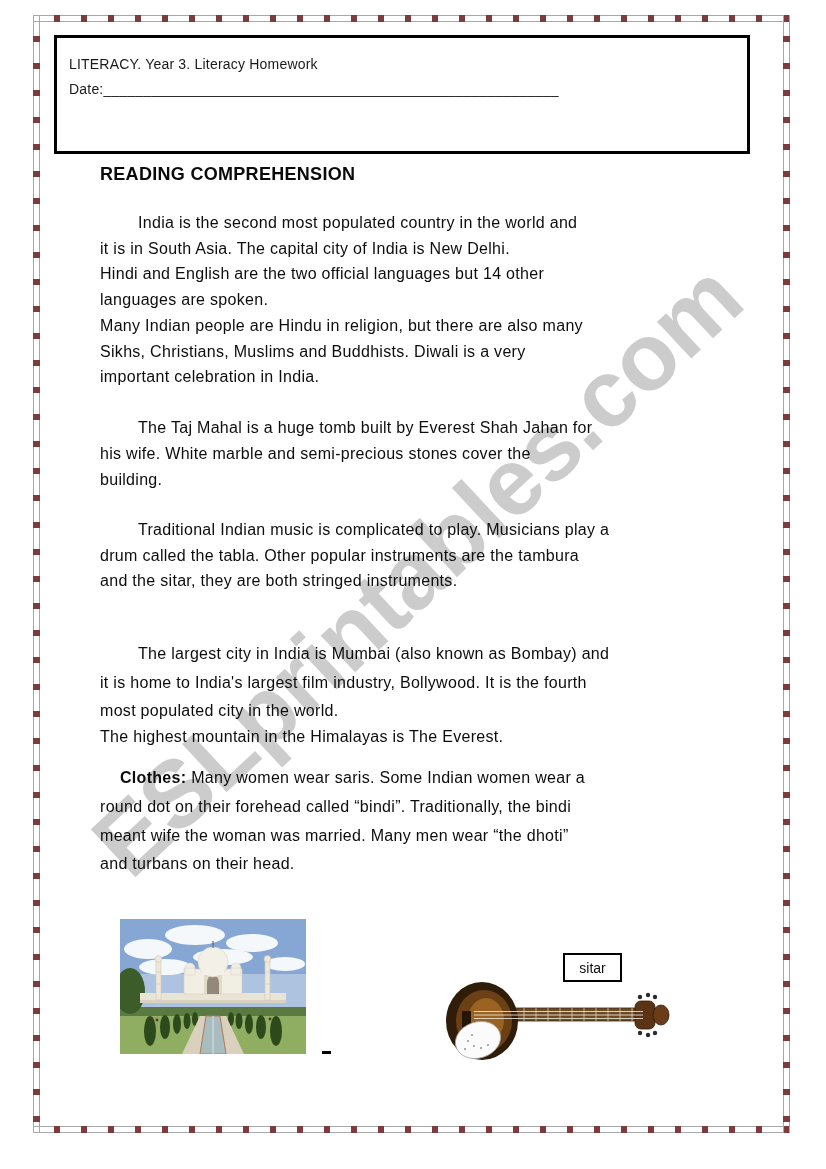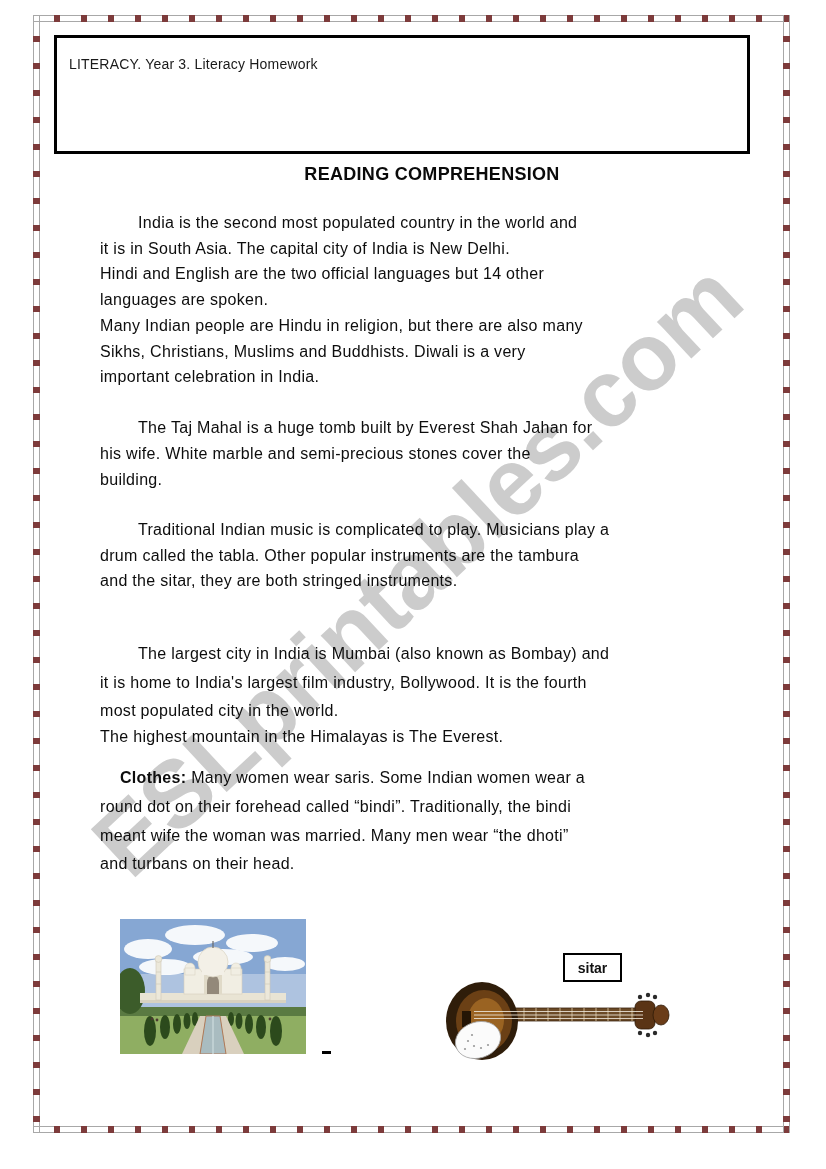--- a/index.html
+++ b/index.html
@@ -39,21 +39,21 @@
     position:absolute;left:54px;top:35px;width:666px;height:85px;z-index:2;
     border:3px solid #000;background:transparent;
     padding:14px 12px;font-size:14px;line-height:25px;color:#1a1a1a;
     letter-spacing:.2px;white-space:nowrap;overflow:hidden;
   }
   #header-box div{height:25px;}
 
   
   #doc-title{
     position:absolute;left:100px;top:164px;width:664px;z-index:2;
-    text-align:center;font-size:18px;font-weight:bold;letter-spacing:.3px;color:#0a0a0a;
+    text-align:left;font-size:18px;font-weight:bold;letter-spacing:.3px;color:#0a0a0a;
   }
 
   
   .para{
     position:absolute;left:100px;width:706px;z-index:2;margin:0;
     font-size:16px;color:#0d0d0d;letter-spacing:.3px;
     white-space:pre-line;
   }
   .para.indent{text-indent:38px;}
   #p1{top:210px;line-height:25.7px;}
@@ -65,35 +65,36 @@
   #p6 b{letter-spacing:.3px;margin-left:20px;}
 
   
   #taj-photo{position:absolute;left:120px;top:919px;z-index:2;}
   #after-photo-dash{position:absolute;left:322px;top:1051px;width:9px;height:3px;background:#000;z-index:2;}
   #sitar-figure{position:absolute;left:438px;top:975px;z-index:2;}
   #sitar-label{
     position:absolute;left:563px;top:953px;width:59px;height:29px;z-index:4;
     border:2px solid #000;background:#fff;box-sizing:border-box;
     display:flex;align-items:center;justify-content:center;
-    font-size:14px;color:#111;font-weight:bold;
+    font-size:14px;color:#111;
   }
 </style>
 </head>
 <body>
 
 <div class="orn orn-h" id="border-top"></div>
 <div class="orn orn-h" id="border-bottom"></div>
 <div class="orn orn-v" id="border-left"></div>
 <div class="orn orn-v" id="border-right"></div>
 
 <div id="watermark">ESLprintables.com</div>
 
 <div id="header-box">
   <div>LITERACY. Year 3. Literacy Homework</div>
+  <div>Date:_________________________________________________________</div>
 </div>
 
 <div id="doc-title">READING COMPREHENSION</div>
 
 <p class="para indent" id="p1">India is the second most populated country in the world and
 it is in South Asia. The capital city of India is New Delhi.
 Hindi and English are the two official languages but 14 other
 languages are spoken.
 Many Indian people are Hindu in religion, but there are also many
 Sikhs, Christians, Muslims and Buddhists. Diwali is a very

